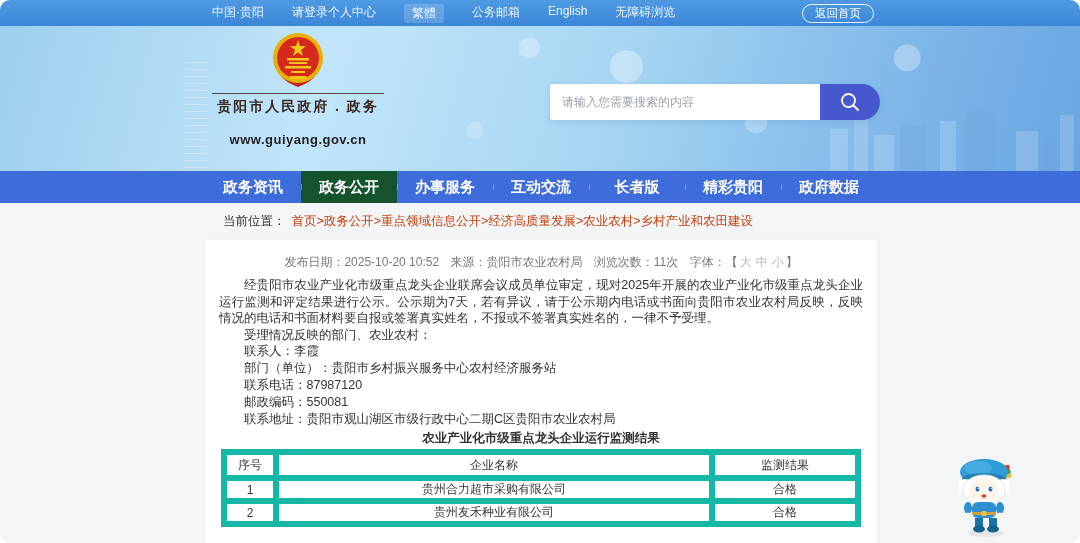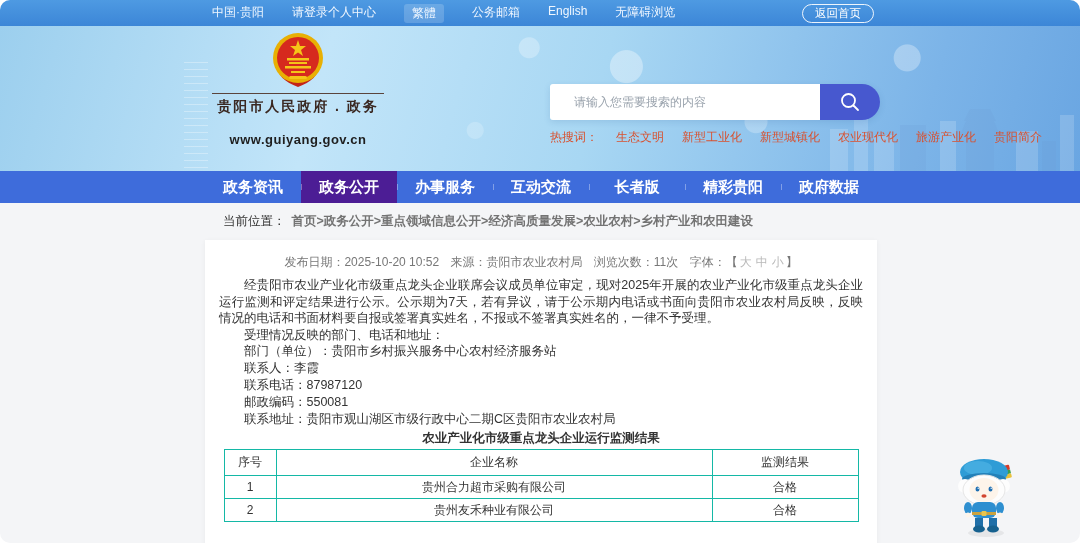--- a/index.html
+++ b/index.html
@@ -47,62 +47,62 @@
   .logo { position:absolute; left:210px; top:6px; width:176px; text-align:center; }
   .emblem { display:block; margin:0 auto 2px; }
   .site-name { font-size:25px; font-weight:bold; color:#47231c; letter-spacing:1px; white-space:nowrap; }
   .logo-divider { border:none; border-top:1px solid #5a443c; margin:3px 2px 4px; }
   .site-subtitle { font-size:14px; font-weight:bold; color:#3a2822; letter-spacing:2px; white-space:nowrap; }
   .site-url { font-size:13px; font-weight:bold; color:#1e1e1e; letter-spacing:.5px; margin-top:16px; }
   .search-area { position:absolute; left:550px; top:58px; width:330px; }
   .search-box { display:flex; height:36px; box-shadow:0 2px 6px rgba(40,90,150,.15); border-radius:3px 18px 18px 3px; }
   .search-input {
     flex:1; border:none; outline:none; border-radius:3px 0 0 3px;
-    padding:0 24px; font-size:12px; color:#333; background:#fff;
+    padding:0 12px; font-size:12px; color:#333; background:#fff;
     font-family:"Liberation Sans", sans-serif;
   }
   .search-input::placeholder { color:#9aa3ad; }
   .search-btn {
     width:60px; border:none; background:#4758cf; cursor:pointer;
     border-radius:0 18px 18px 0; display:flex; align-items:center; justify-content:center;
   }
   .hot-row { margin-top:9px; display:flex; gap:18px; font-size:12px; color:#d8512f; white-space:nowrap; }
   .hot-word { cursor:pointer; }
   
   .navbar { height:32px; background:#3e6cdb; display:flex; padding-left:205px; }
   .nav-item {
     width:96px; display:flex; align-items:center; justify-content:center;
     color:#fff; font-size:15px; font-weight:bold; cursor:pointer; position:relative;
   }
   .nav-item + .nav-item::before {
     content:""; position:absolute; left:0; top:13px; bottom:13px; width:1px;
     background:rgba(255,255,255,.35);
   }
-  .nav-item.active { background:#4c1d95; }
+  .nav-item.active { background:#14532d; }
   
   .breadcrumb {
     height:37px; display:flex; align-items:center; padding-left:206px;
     font-size:12.5px; color:#333; background:#f4f5f7;margin-left:17px;
   }
-  .breadcrumb-path { color:#737373; margin-left:6px; cursor:pointer;font-weight:bold; }
+  .breadcrumb-path { color:#c2410c; margin-left:6px; cursor:pointer; }
   
   .card {
     margin-left:205px; width:672px; height:420px; background:#fff;
     box-shadow:0 1px 5px rgba(0,0,0,.05); padding:10px 14px 0;
   }
   .article-title { margin-top:2px; text-align:center; font-size:17px; line-height:20px; font-weight:bold; color:#333; }
   .meta { margin:4px 0 6px; text-align:center; font-size:12px; color:#777; }
   .meta span { margin:0 4px; }
   .meta .dim { color:#b9b9b9; margin:0 2px; cursor:pointer; }
   .para { font-size:12.5px; line-height:16.5px; color:#333; text-indent:2em; text-align:justify; }
   .contact { font-size:12.5px; line-height:17px; color:#333; text-indent:2em; }
   .contact:first-of-type { margin-top:4px; }
   .table-caption { margin:2px 0 2px; text-align:center; font-size:12.5px; font-weight:bold; color:#333; }
   .result-table { width:634px; margin:0 auto; border-collapse:collapse; font-size:12px; color:#333; table-layout:fixed; }
-  .result-table th, .result-table td { border:1px solid #14b8a6; text-align:center; font-weight:normal; }
+  .result-table th, .result-table td { border:6px solid #14b8a6; text-align:center; font-weight:normal; }
   .result-table th { height:26px; }
   .result-table td { height:23px; }
   .col-no { width:52px; } .col-name { width:436px; } .col-result { width:146px; }
   
   .mascot { position:absolute; right:56px; top:452px; cursor:pointer; }
 </style>
 </head>
 <body>
 
 <div class="window">
@@ -160,29 +160,20 @@
     <div class="search-area">
       <div class="search-box">
         <input class="search-input" type="text" placeholder="请输入您需要搜索的内容" style="">
         <button class="search-btn">
           <svg width="22" height="22" viewBox="0 0 22 22" fill="none">
             <circle cx="9.5" cy="9.5" r="6.5" stroke="#ffffff" stroke-width="1.8"></circle>
             <line x1="14.5" y1="14.5" x2="19" y2="19" stroke="#ffffff" stroke-width="1.8" stroke-linecap="round"></line>
           </svg>
         </button>
       </div>
-      <div class="hot-row">
-        <span>热搜词：</span>
-        <span class="hot-word">生态文明</span>
-        <span class="hot-word">新型工业化</span>
-        <span class="hot-word">新型城镇化</span>
-        <span class="hot-word">农业现代化</span>
-        <span class="hot-word">旅游产业化</span>
-        <span class="hot-word">贵阳简介</span>
-      </div>
     </div>
   </div>
 
   <div class="navbar">
     <div class="nav-item">政务资讯</div>
     <div class="nav-item active">政务公开</div>
     <div class="nav-item">办事服务</div>
     <div class="nav-item">互动交流</div>
     <div class="nav-item">长者版</div>
     <div class="nav-item">精彩贵阳</div>
@@ -196,24 +187,24 @@
 
   <div class="card">
     <div class="meta">
       <span>发布日期：2025-10-20 10:52</span>
       <span>来源：贵阳市农业农村局</span>
       <span>浏览次数：11次</span>
       <span style="margin-right:0;">字体：【</span><span class="dim">大</span><span class="dim">中</span><span class="dim">小</span><span style="margin-left:0;">】</span>
     </div>
 
     <p class="para">经贵阳市农业产业化市级重点龙头企业联席会议成员单位审定，现对2025年开展的农业产业化市级重点龙头企业运行监测和评定结果进行公示。公示期为7天，若有异议，请于公示期内电话或书面向贵阳市农业农村局反映，反映情况的电话和书面材料要自报或签署真实姓名，不报或不签署真实姓名的，一律不予受理。</p>
-    <p class="para">受理情况反映的部门、电话和地址：</p>
-
+    <p class="para">受理情况反映的部门、农业农村：</p>
+
+    <div class="contact">联系人：李霞</div>
     <div class="contact">部门（单位）：贵阳市乡村振兴服务中心农村经济服务站</div>
-    <div class="contact">联系人：李霞</div>
     <div class="contact">联系电话：87987120</div>
     <div class="contact">邮政编码：550081</div>
     <div class="contact">联系地址：贵阳市观山湖区市级行政中心二期C区贵阳市农业农村局</div>
 
     <div class="table-caption">农业产业化市级重点龙头企业运行监测结果</div>
     <table class="result-table">
       <thead>
         <tr>
           <th class="col-no">序号</th>
           <th class="col-name">企业名称</th>

